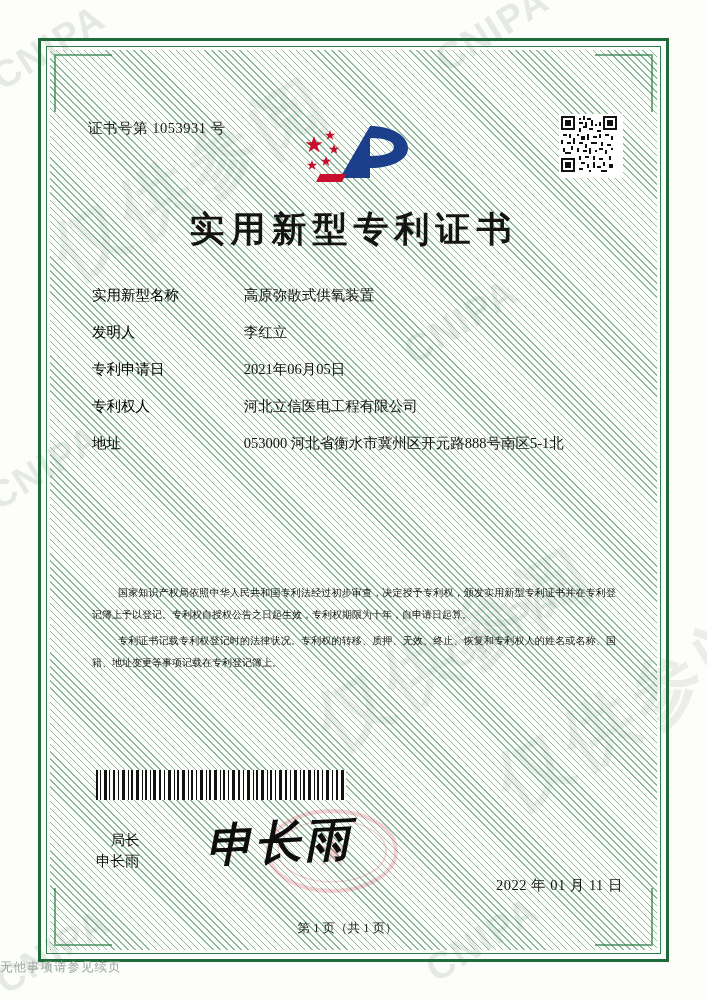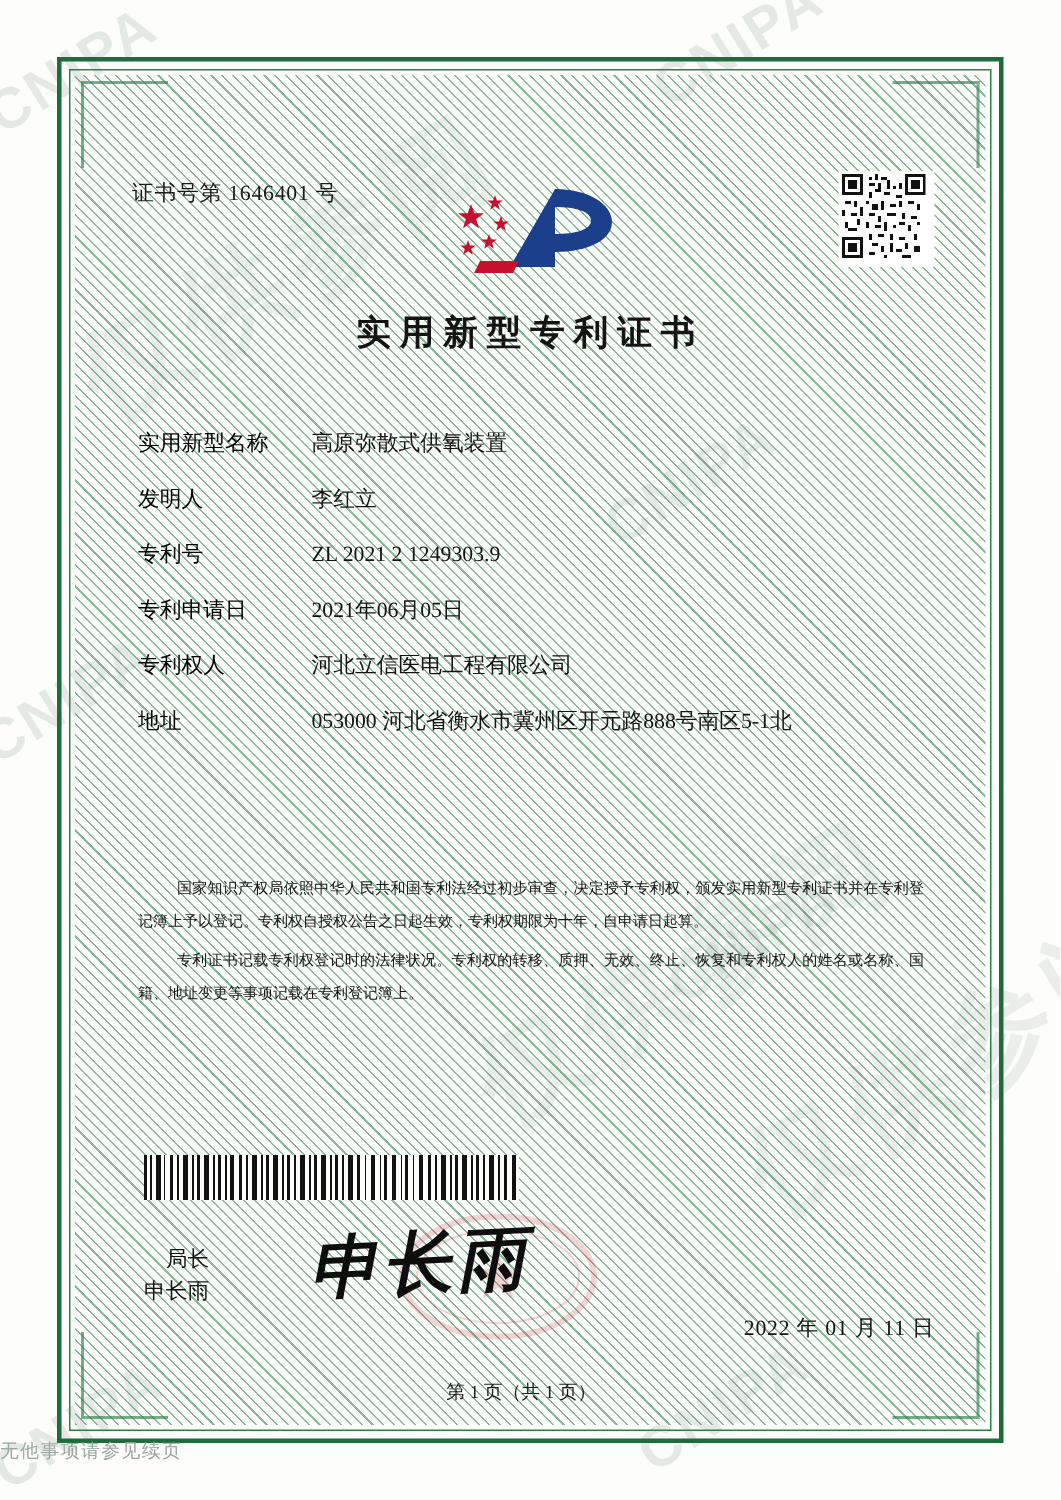--- a/index.html
+++ b/index.html
@@ -131,21 +131,21 @@
     width: 140px;
     height: 72px;
   }
 
   .main-title {
     position: absolute;
     left: 0;
     right: 0;
     top: 142px;
     text-align: center;
-    font-size: 23px;
+    font-size: 35px;
     letter-spacing: 6px;
     font-weight: bold;
     color: #141414;
     font-family: "DejaVu Serif", serif;
   }
 
   
   .fields {
     position: absolute;
     left: 26px;
@@ -167,20 +167,21 @@
   }
   .lbl.spread {
     display: inline-flex;
     justify-content: space-between;
     width: 112px;
     text-align: right;
   }
   .val {
     display: inline-block;
     color: #131313;
+    margin-left: 36px;
   }
   .row .right-group {
     position: absolute;
     left: 302px;
     top: 0;
   }
   .right-group .lbl2 {
     display: inline-flex;
     justify-content: space-between;
     width: 92px;
@@ -295,21 +296,21 @@
   <div class="border-guil"></div>
   <div class="border-outer"></div>
   <div class="border-inner"></div>
   <div class="corner tl"></div>
   <div class="corner tr"></div>
   <div class="corner bl"></div>
   <div class="corner br"></div>
 
   <div class="content">
 
-    <div class="cert-no">证书号第 1646401 号</div>
+    <div class="cert-no">证书号第 1053931 号</div>
 
     <div class="qr">
       <svg width="56" height="56" viewBox="0 0 28 28" shape-rendering="crispEdges">
         <rect width="28" height="28" fill="#fff"></rect>
         <g fill="#111">
           <rect x="0" y="0" width="7" height="7"></rect>
             <rect x="1" y="1" width="5" height="5" fill="#fff"></rect>
             <rect x="2" y="2" width="3" height="3"></rect>
           <rect x="21" y="0" width="7" height="7"></rect>
             <rect x="22" y="1" width="5" height="5" fill="#fff"></rect>
@@ -397,24 +398,20 @@
     <div class="fields">
       <div class="row">
         <span class="lbl">实用新型名称</span>
         <span class="val">高原弥散式供氧装置</span>
       </div>
       <div class="row">
         <span class="lbl spread">发明人</span>
         <span class="val">李红立</span>
       </div>
       <div class="row">
-        <span class="lbl spread">专利号</span>
-        <span class="val">ZL 2021 2 1249303.9</span>
-      </div>
-      <div class="row">
         <span class="lbl spread">专利申请日</span>
         <span class="val">2021年06月05日</span>
       </div>
       <div class="row">
         <span class="lbl spread">专利权人</span>
         <span class="val">河北立信医电工程有限公司</span>
       </div>
       <div class="row">
         <span class="lbl spread">地址</span>
         <span class="val">053000 河北省衡水市冀州区开元路888号南区5-1北</span>

